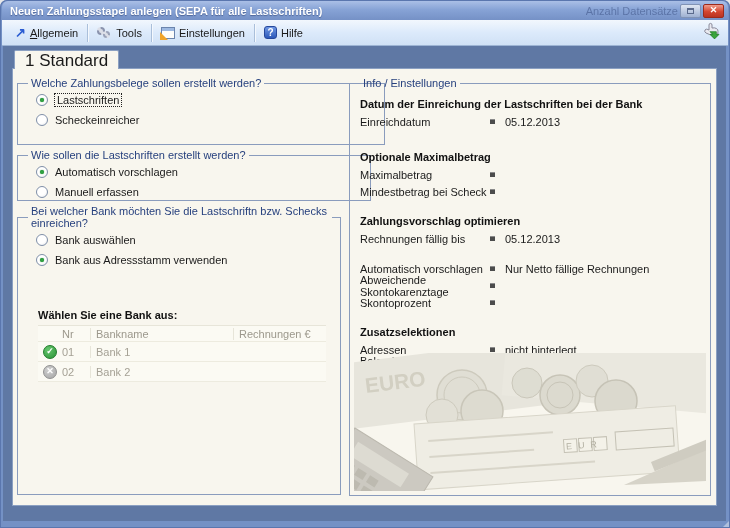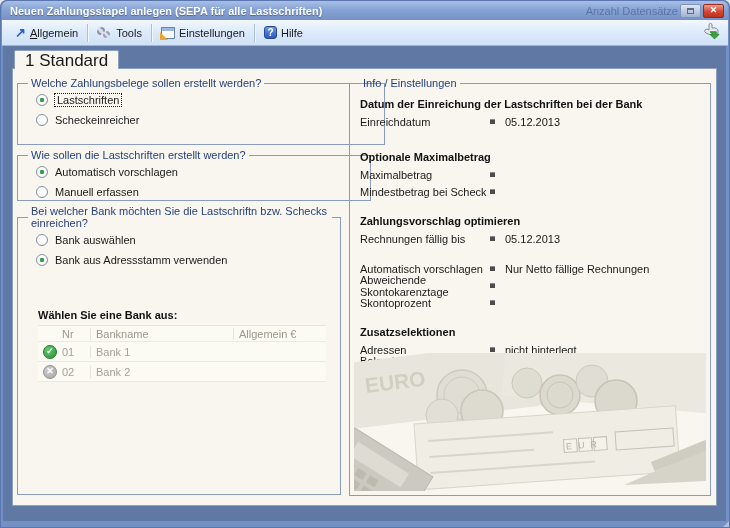--- a/index.html
+++ b/index.html
@@ -196,21 +196,21 @@
           <span class="radio-label">Bank aus Adressstamm verwenden</span>
         </div>
 
         <div class="bank-caption">Wählen Sie eine Bank aus:</div>
 
         <div class="bank-table">
           <div class="bt-row bt-head">
             <span class="bt-c-ic"></span>
             <span class="bt-c-nr">Nr</span>
             <span class="bt-c-name">Bankname</span>
-            <span class="bt-c-bal">Allgemein €</span>
+            <span class="bt-c-bal">Rechnungen €</span>
           </div>
           <div class="bt-row bt-body">
             <span class="bt-c-ic">
                 <span class="status ok">✓</span>
               </span>
             <span class="bt-c-nr">01</span>
             <span class="bt-c-name">Bank 1</span>
             <span class="bt-c-bal"></span>
           </div>
           <div class="bt-row bt-body">

